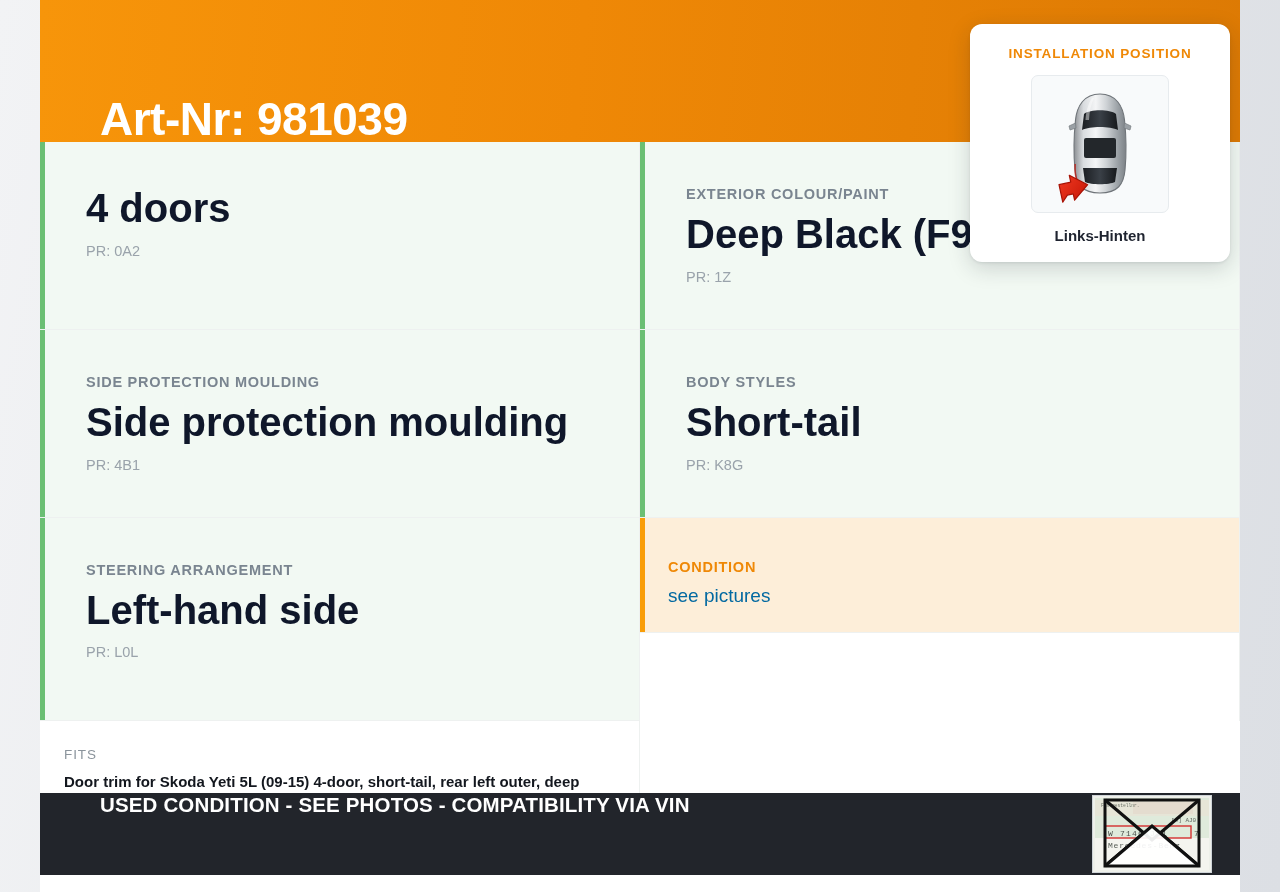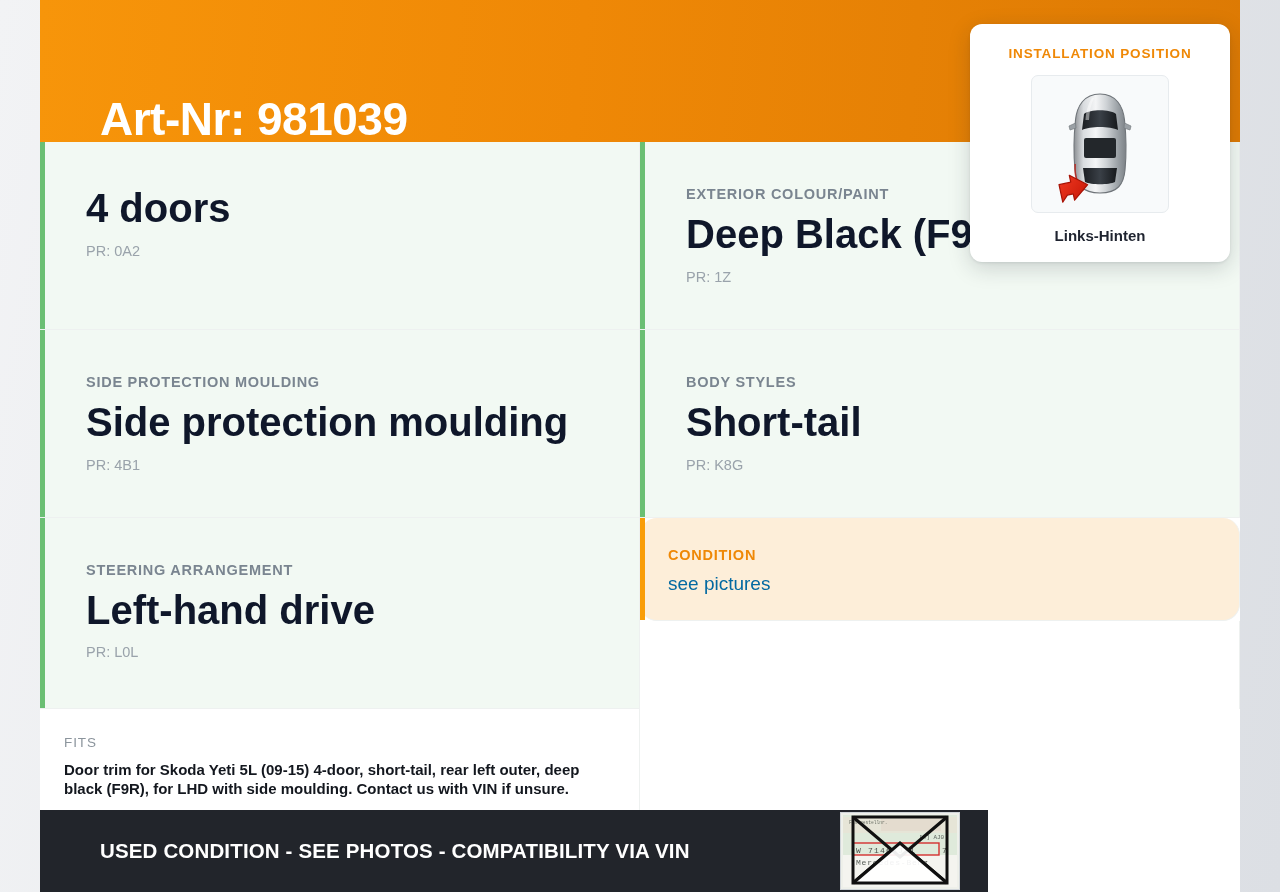--- a/index.html
+++ b/index.html
@@ -165,26 +165,26 @@
     color: #13171e;
     line-height: 1.28;
     max-width: 530px;
   }
   .fits-spacer { background: #ffffff; }
 
   
   .footer {
     position: absolute;
     left: 0;
-    bottom: 0;
-    width: 948px;
+    bottom: 17px;
+    width: 1200px;
     height: 82px;
     background: #22252b;
     display: flex;
-    align-items: center;
+    align-items: flex-start;
   }
   .footer-text {
     margin-left: 60px;
     color: #ffffff;
     font-size: 20.5px;
     font-weight: bold;
     letter-spacing: 0.15px;
   }
   .footer-badge {
     position: absolute;
@@ -274,26 +274,26 @@
     </div>
 
     <div class="cell">
       <div class="cell-label">BODY STYLES</div>
       <div class="cell-value">Short-tail</div>
       <div class="cell-code">PR: K8G</div>
     </div>
 
     <div class="cell">
       <div class="cell-label">STEERING ARRANGEMENT</div>
-      <div class="cell-value">Left-hand drive</div>
+      <div class="cell-value">Left-hand side</div>
       <div class="cell-code">PR: L0L</div>
     </div>
 
     <div style="display:flex;flex-direction:column;">
-      <div class="cell condition" style="min-height:100px;padding:29px 0 26px 28px;border-radius:17px;">
+      <div class="cell condition" style="min-height:100px;padding:41px 0 26px 28px;">
         <div class="cell-label">CONDITION</div>
         <div class="cell-value">see pictures</div>
       </div>
       <div class="cell empty" style="min-height:80px;"></div>
     </div>
 
   </div>
 
   <div class="fits-row">
     <div class="fits">

